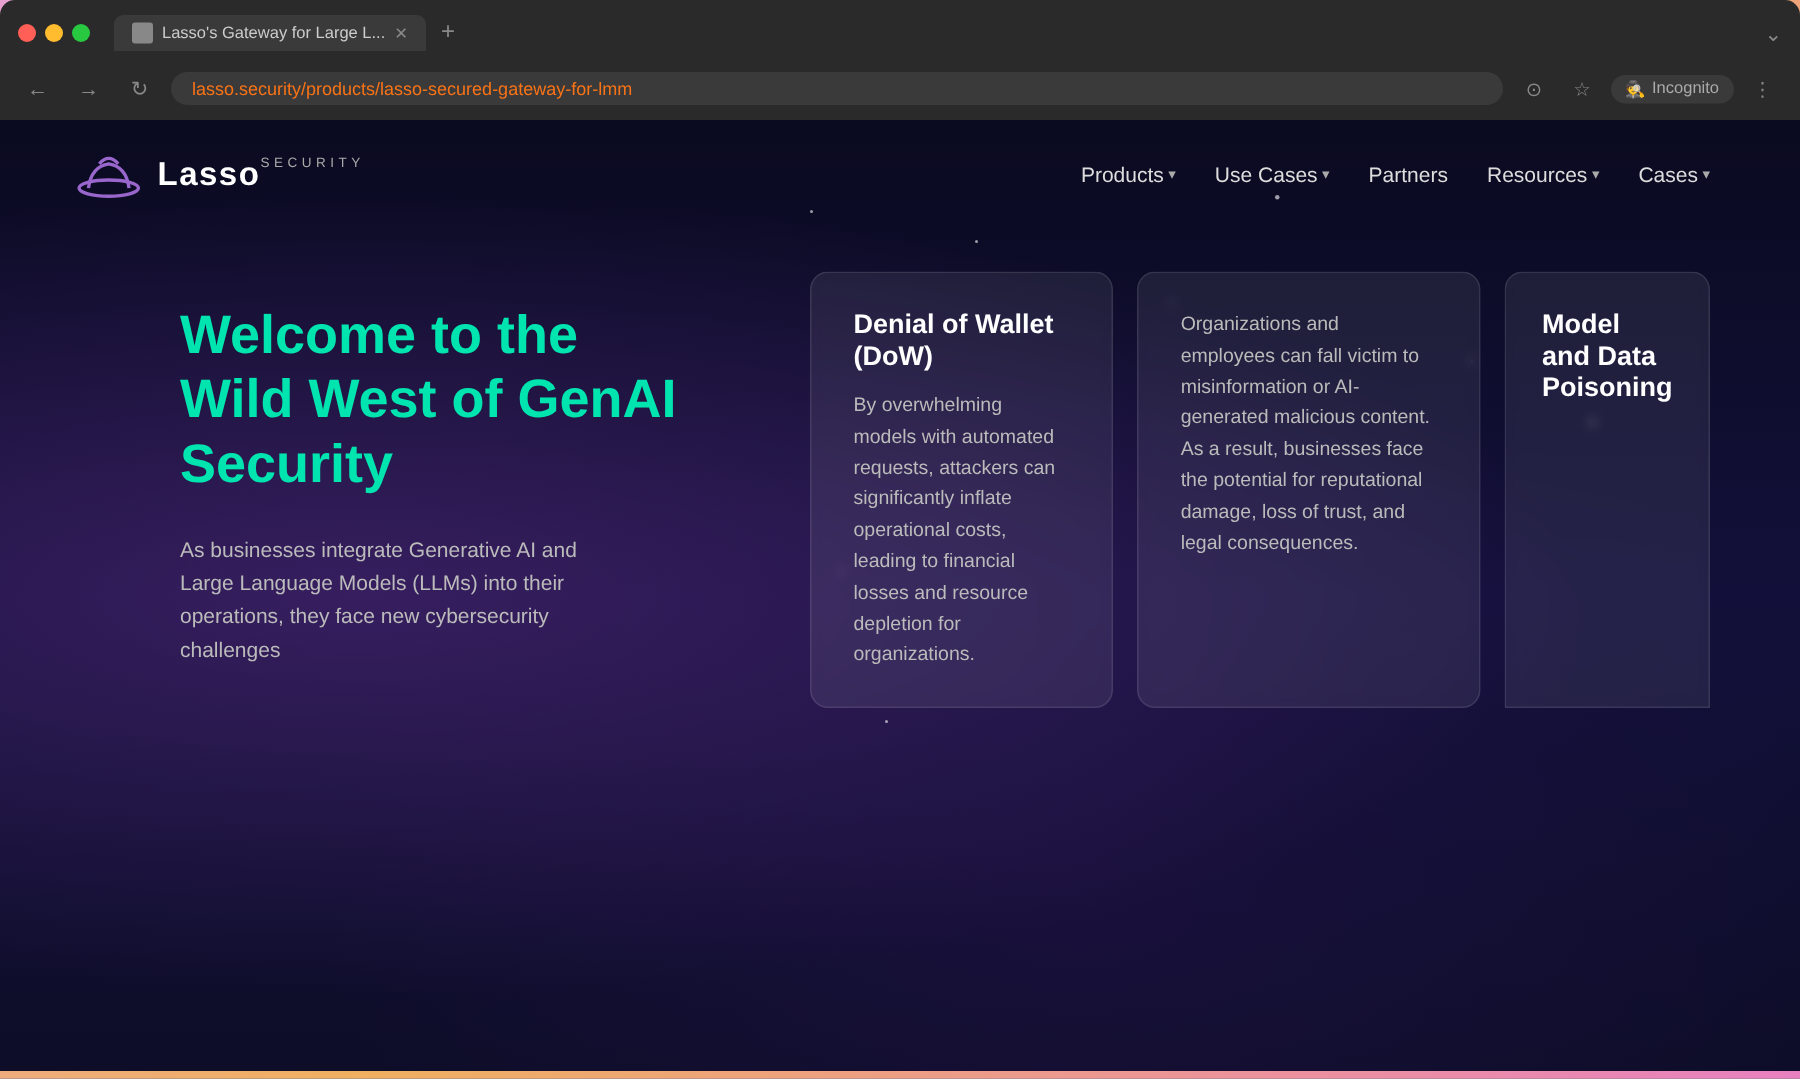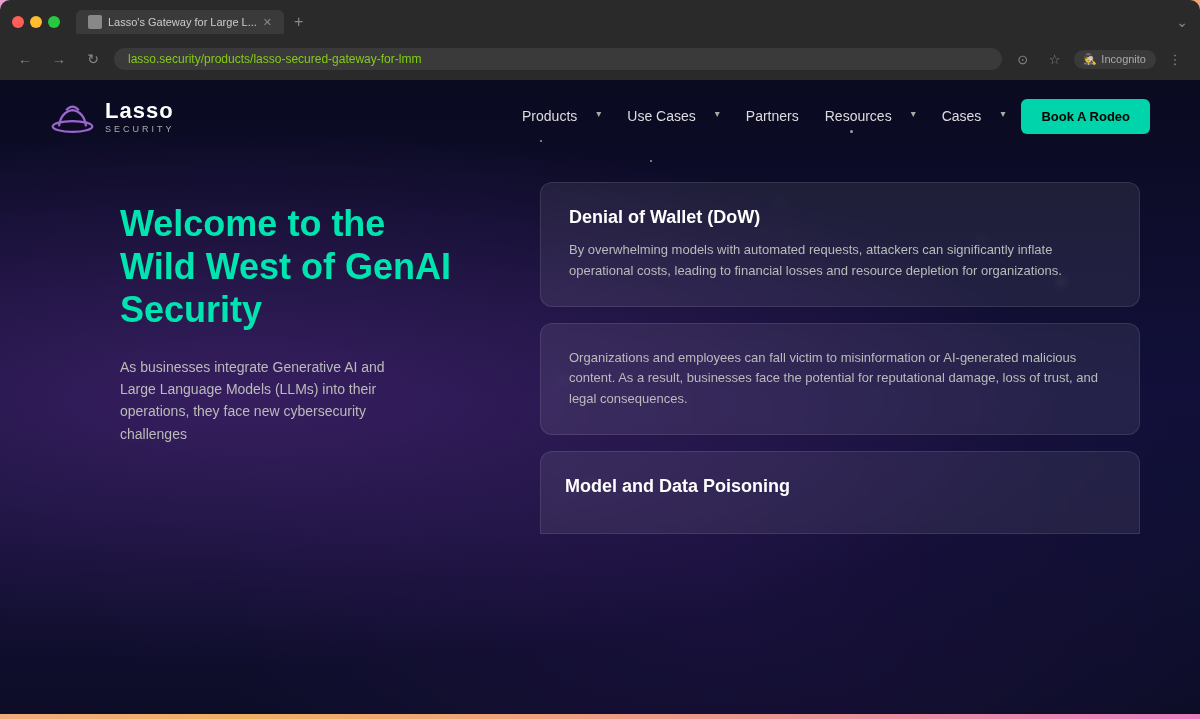--- a/index.html
+++ b/index.html
@@ -120,21 +120,21 @@
       background: #3a3a3a;
       border-radius: 20px;
       padding: 4px 14px;
       display: flex;
       align-items: center;
       gap: 6px;
     }
 
     .address-text {
       font-size: 12px;
-      color: #84cc16;
+      color: #f97316;
     }
 
     .toolbar-icons {
       display: flex;
       align-items: center;
       gap: 6px;
     }
 
     .toolbar-icon {
       width: 26px;
@@ -194,21 +194,21 @@
       gap: 10px;
     }
 
     .logo-icon {
       width: 45px;
       height: 35px;
     }
 
     .logo-text-area {
       display: flex;
-      flex-direction: column;
+      flex-direction: row;
     }
 
     .logo-text {
       font-size: 22px;
       font-weight: 700;
       color: #ffffff;
       letter-spacing: 1px;
     }
 
     .logo-subtitle {
@@ -219,21 +219,22 @@
     }
 
     .nav-links {
       display: flex;
       align-items: center;
       gap: 6px;
     }
 
     .nav-link {
       display: flex;
-      gap: 19px;
+      align-items: center;
+      gap: 3px;
       color: #ddd;
       font-size: 14px;
       cursor: pointer;
       padding: 6px 10px;
       border-radius: 4px;
     }
 
     .nav-chevron {
       font-size: 10px;
       color: #aaa;
@@ -276,21 +277,21 @@
     .hero-body {
       font-size: 14px;
       color: #bbb;
       line-height: 1.6;
       max-width: 290px;
     }
 
     .hero-right {
       flex: 1;
       display: flex;
-      flex-direction: column;
+      flex-direction: row;
       gap: 16px;
     }
 
     .card {
       background: rgba(255,255,255,0.08);
       border: 1px solid rgba(255,255,255,0.1);
       border-radius: 12px;
       padding: 24px 28px;
       backdrop-filter: blur(4px);
     }
@@ -402,21 +403,20 @@
         <span>Partners</span>
       </div>
       <div class="nav-link">
         <span>Resources</span>
         <span class="nav-chevron">▾</span>
       </div>
       <div class="nav-link">
         <span>Cases</span>
         <span class="nav-chevron">▾</span>
       </div>
-      <div class="book-btn">Book A Rodeo</div>
     </div>
   </nav>
 
   <div class="hero">
     <div class="hero-left">
       <h1 class="hero-title">Welcome to the Wild West of GenAI Security</h1>
       <p class="hero-body">As businesses integrate Generative AI and Large Language Models (LLMs) into their operations, they face new cybersecurity challenges</p>
     </div>
 
     <div class="hero-right">

